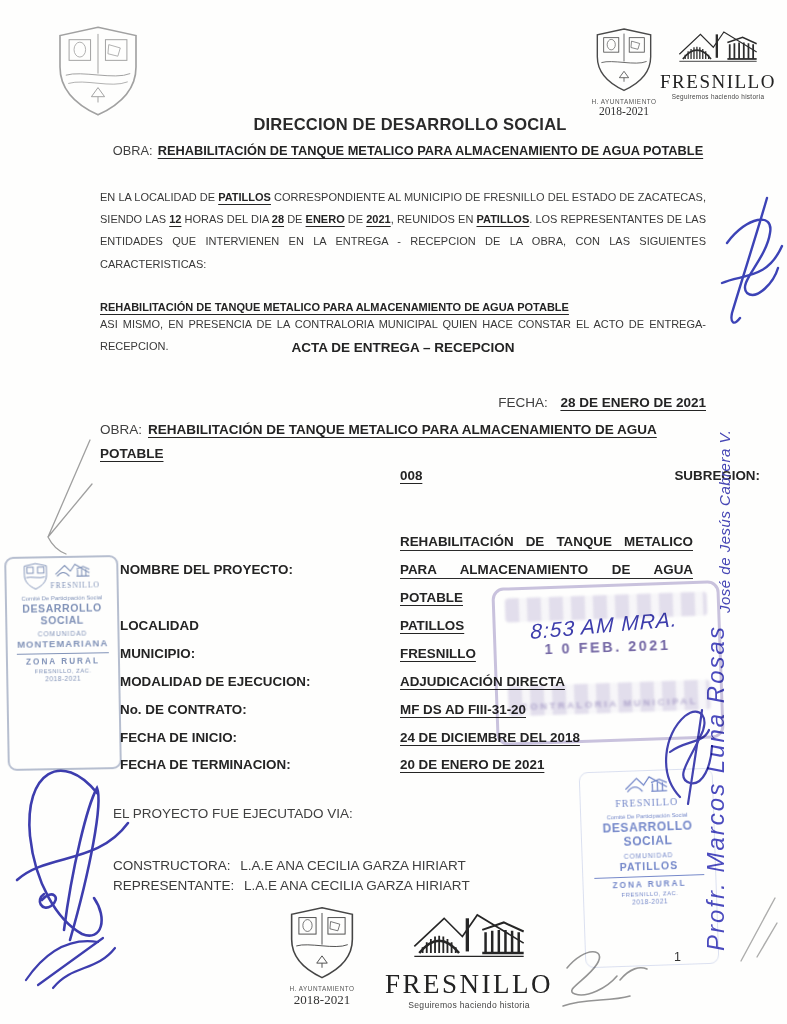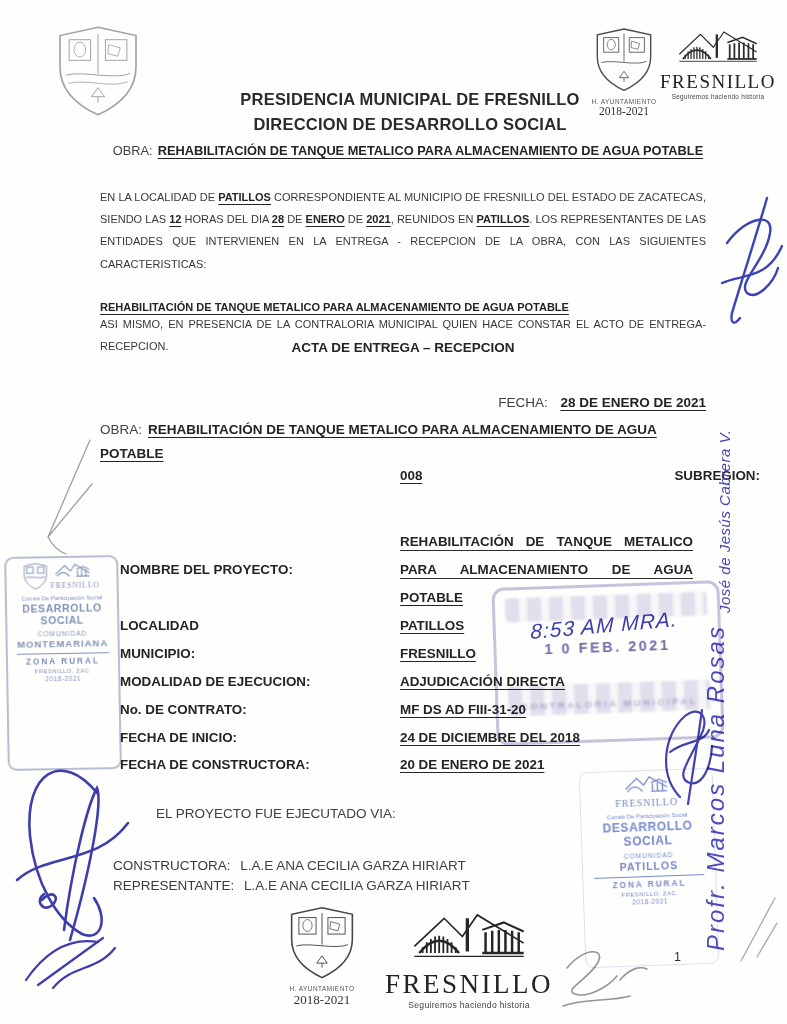--- a/index.html
+++ b/index.html
@@ -31,21 +31,21 @@
   .ml{margin-left:9px;}
   .obra2{left:100px;top:418px;width:610px;font-size:13.5px;line-height:23.5px;text-align:left;}
   .obra2 .b{margin-right:6px;}
   
   .frow{left:0;width:760px;font-size:13.4px;}
   .flabel{margin-left:120px;font-weight:bold;color:#242424;}
   .fvalue{position:absolute;left:400px;top:0;}
   .pv{left:400px;width:293px;font-size:13.4px;font-weight:bold;color:#242424;
       text-align:justify;text-align-last:justify;border-bottom:1.4px solid #2b2b2b;padding-bottom:1px;}
   
-  .exec-h{left:113px;top:806px;font-size:13.5px;margin-left:43px;}
+  .exec-h{left:113px;top:806px;font-size:13.5px;}
   .exec-row{left:113px;font-size:13.5px;color:#3a3a3a;}
   .ml6{margin-left:6px;}
   .f-crest{left:282px;top:903px;width:80px;text-align:center;}
   .f-logo{left:380px;top:910px;width:178px;text-align:center;}
   .f-logo .logo-name{font-size:27px;letter-spacing:2.5px;}
   .f-logo .logo-tag{font-size:8.6px;}
   .pagenum{left:674px;top:950px;font-size:12.5px;color:#333;}
   
   .stamp{border-radius:9px;mix-blend-mode:multiply;}
   .st-blue{color:#7084b0;filter:blur(.25px);opacity:.88;}
@@ -135,21 +135,20 @@
           <path d="M90,27 V52 M98,25 V52 M106,24 V52 M114,24 V52 M122,25 V52 M130,27 V52" stroke-width="3"></path>
           <path d="M86,52 H136" stroke-width="3"></path>
           <path d="M4,56 H136" stroke-width="1.5"></path>
         </g>
       </svg>
     </span>
     <div class="logo-name">FRESNILLO</div>
     <div class="logo-tag">Seguiremos haciendo historia</div>
   </div>
 
-  <div class="abs title t1">PRESIDENCIA MUNICIPAL DE FRESNILLO</div>
   <div class="abs title t2">DIRECCION DE DESARROLLO SOCIAL</div>
   <div class="abs obra-hdr">
     <span class="b">OBRA:</span><span class="bu">REHABILITACIÓN DE TANQUE METALICO PARA ALMACENAMIENTO DE AGUA POTABLE</span>
   </div>
 
   <div class="abs para p1 jall">
     <span>EN LA LOCALIDAD DE </span><span class="bu">PATILLOS</span><span> CORRESPONDIENTE AL </span><span class="b">MUNICIPIO DE FRESNILLO DEL ESTADO DE ZACATECAS</span><span>, SIENDO LAS </span><span class="bu">12</span><span> HORAS DEL DIA </span><span class="bu">28</span><span> DE </span><span class="bu">ENERO</span><span> DE </span><span class="bu">2021</span><span>, REUNIDOS EN </span><span class="bu">PATILLOS</span><span>. LOS REPRESENTANTES DE LAS ENTIDADES QUE INTERVIENEN EN LA ENTREGA - RECEPCION DE LA OBRA, CON LAS SIGUIENTES CARACTERISTICAS:</span>
   </div>
   <div class="abs para p1b">
     <span class="bu">REHABILITACIÓN DE TANQUE METALICO PARA ALMACENAMIENTO DE AGUA POTABLE</span>
@@ -191,21 +190,21 @@
   </div>
   <div class="abs frow" style="top:702px;">
     <span class="flabel">No. DE CONTRATO:</span>
     <span class="fvalue bu">MF DS AD FIII-31-20</span>
   </div>
   <div class="abs frow" style="top:730px;">
     <span class="flabel">FECHA DE INICIO:</span>
     <span class="fvalue bu">24 DE DICIEMBRE DEL 2018</span>
   </div>
   <div class="abs frow" style="top:757px;">
-    <span class="flabel">FECHA DE CONSTRUCTORA:</span>
+    <span class="flabel">FECHA DE TERMINACION:</span>
     <span class="fvalue bu">20 DE ENERO DE 2021</span>
   </div>
 
   <div class="abs exec-h b">EL PROYECTO FUE EJECUTADO VIA:</div>
   <div class="abs exec-row" style="top:858px;">
     <span>CONSTRUCTORA:</span>
     <span class="b ml6">L.A.E ANA CECILIA GARZA HIRIART</span>
   </div>
   <div class="abs exec-row" style="top:878px;">
     <span>REPRESENTANTE:</span>

